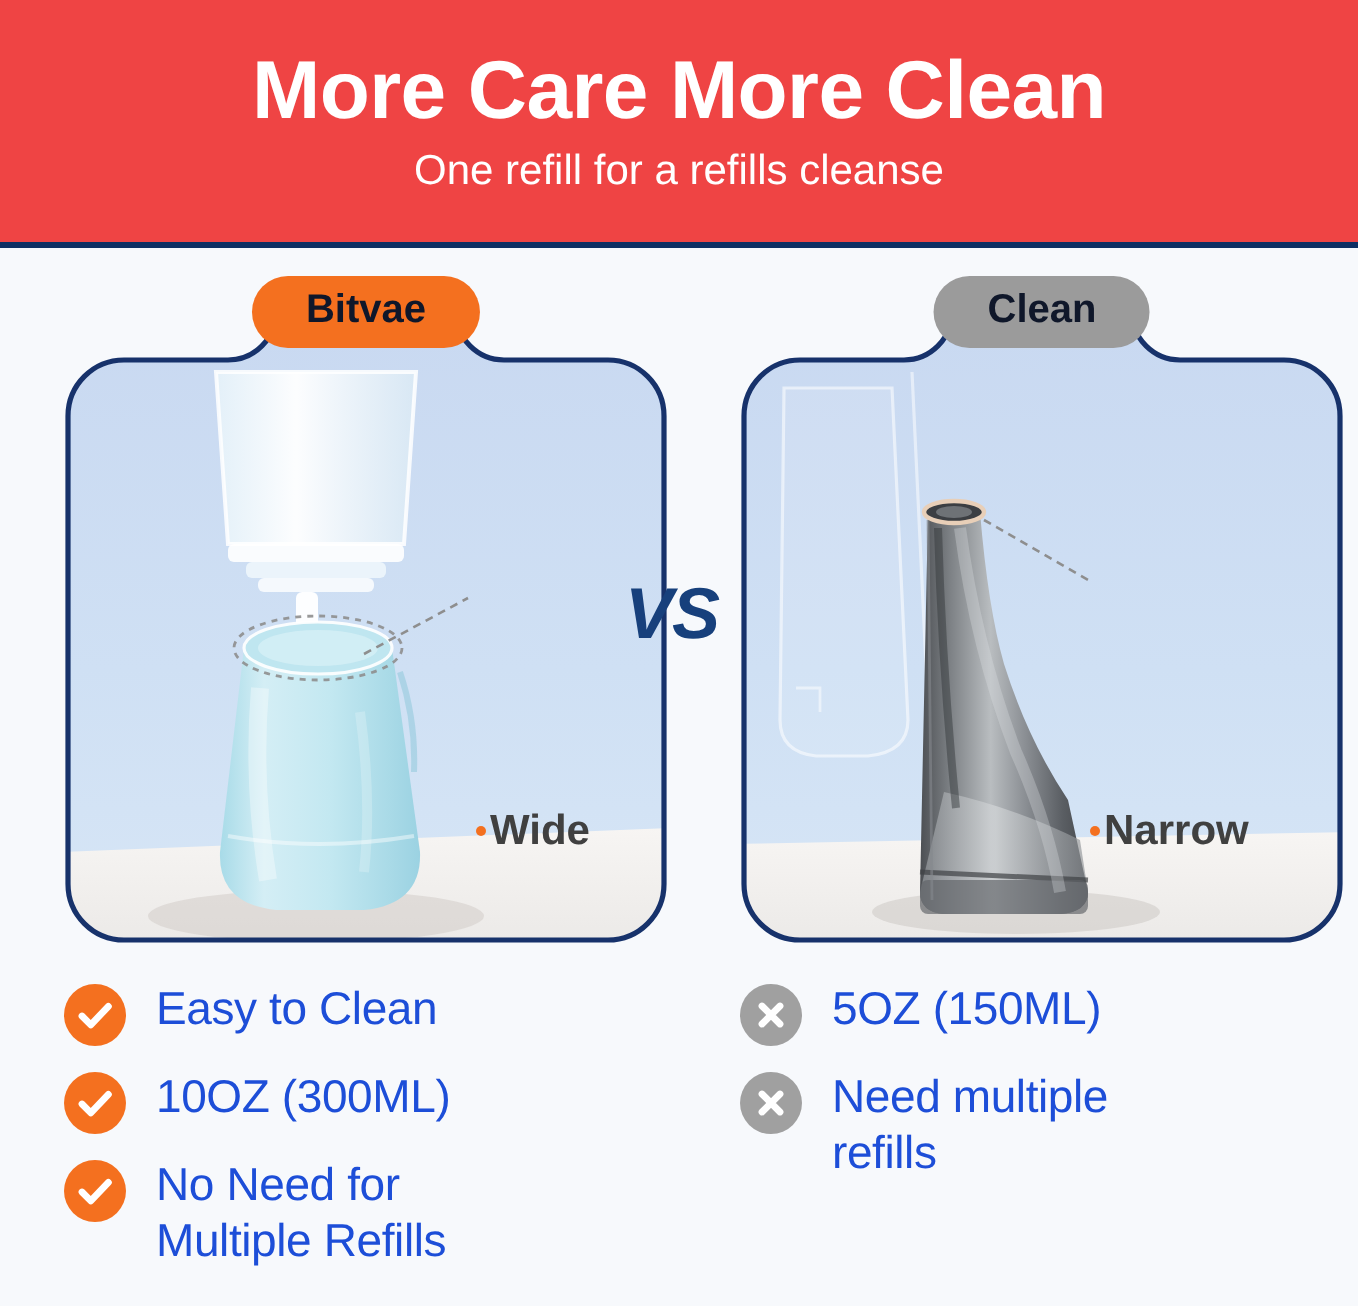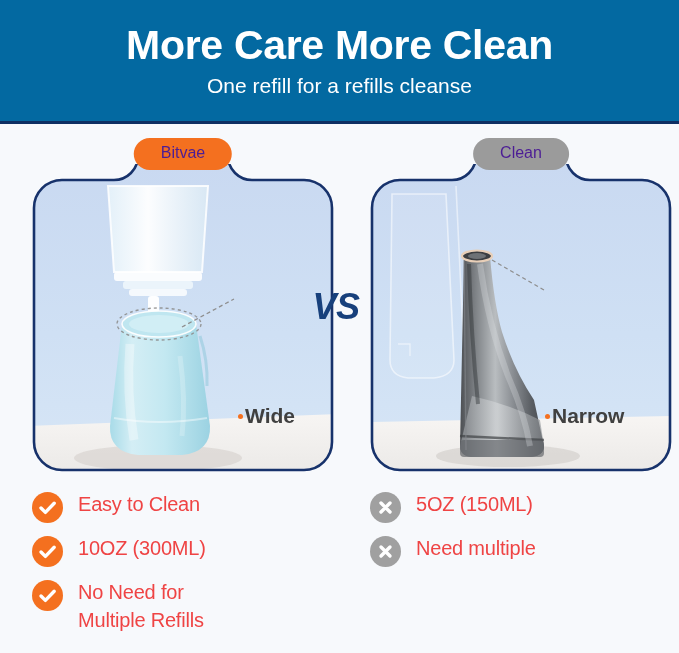--- a/index.html
+++ b/index.html
@@ -14,21 +14,21 @@
     overflow: hidden;
     position: relative;
   }
 
   
   .banner {
     position: absolute;
     left: 0; top: 0;
     width: 679px;
     height: 124px;
-    background: #0369a1;
+    background: #ef4444;
     border-bottom: 3px solid #0e2f63;
     box-sizing: border-box;
     display: flex;
     flex-direction: column;
     align-items: center;
     justify-content: center;
   }
   .banner-title {
     color: #ffffff;
     font-size: 41px;
@@ -63,23 +63,23 @@
 
   
   .badge {
     position: absolute;
     top: 14px;
     left: 50%;
     transform: translateX(-50%);
     z-index: 5;
     padding: 7px 27px 9px 27px;
     border-radius: 22px;
-    color: #4c1d95;
-    font-size: 16px;
-    font-weight: normal;
+    color: #0f172a;
+    font-size: 20px;
+    font-weight: bold;
     line-height: 1;
     white-space: nowrap;
   }
   .badge-bitvae { background: #f4701f; }
   .badge-other  { background: #9b9b9b; }
 
   
   .panel {
     position: absolute;
     top: 40px;
@@ -153,22 +153,22 @@
     margin-top: 2px;
     position: relative;
   }
   .icon-check { background: #f4701f; }
   .icon-cross { background: #a0a0a0; }
   .feature-icon svg {
     position: absolute;
     left: 0; top: 0;
   }
   .feature-text {
-    color: #ef4444;
-    font-size: 20px;
+    color: #1d4ed8;
+    font-size: 23px;
     line-height: 28px;
     letter-spacing: -0.2px;
   }
   .feature-text .l2 { display: block; }
 </style>
 </head>
 <body>
 
 <div class="banner">
   <div class="banner-title">More Care More Clean</div>
@@ -390,20 +390,21 @@
         </div>
       </div>
       <div class="feature-row">
         <div class="feature-icon icon-cross">
           <svg width="31" height="31" viewBox="0 0 31 31">
             <path d="M11 11 L20 20 M20 11 L11 20" fill="none" stroke="#ffffff" stroke-width="3.4" stroke-linecap="round"></path>
           </svg>
         </div>
         <div class="feature-text">
           <span>Need multiple</span>
+          <span class="l2">refills</span>
         </div>
       </div>
     </div>
   </div>
 
   <div class="vs">VS</div>
 
 </div>
 
 </body></html>

